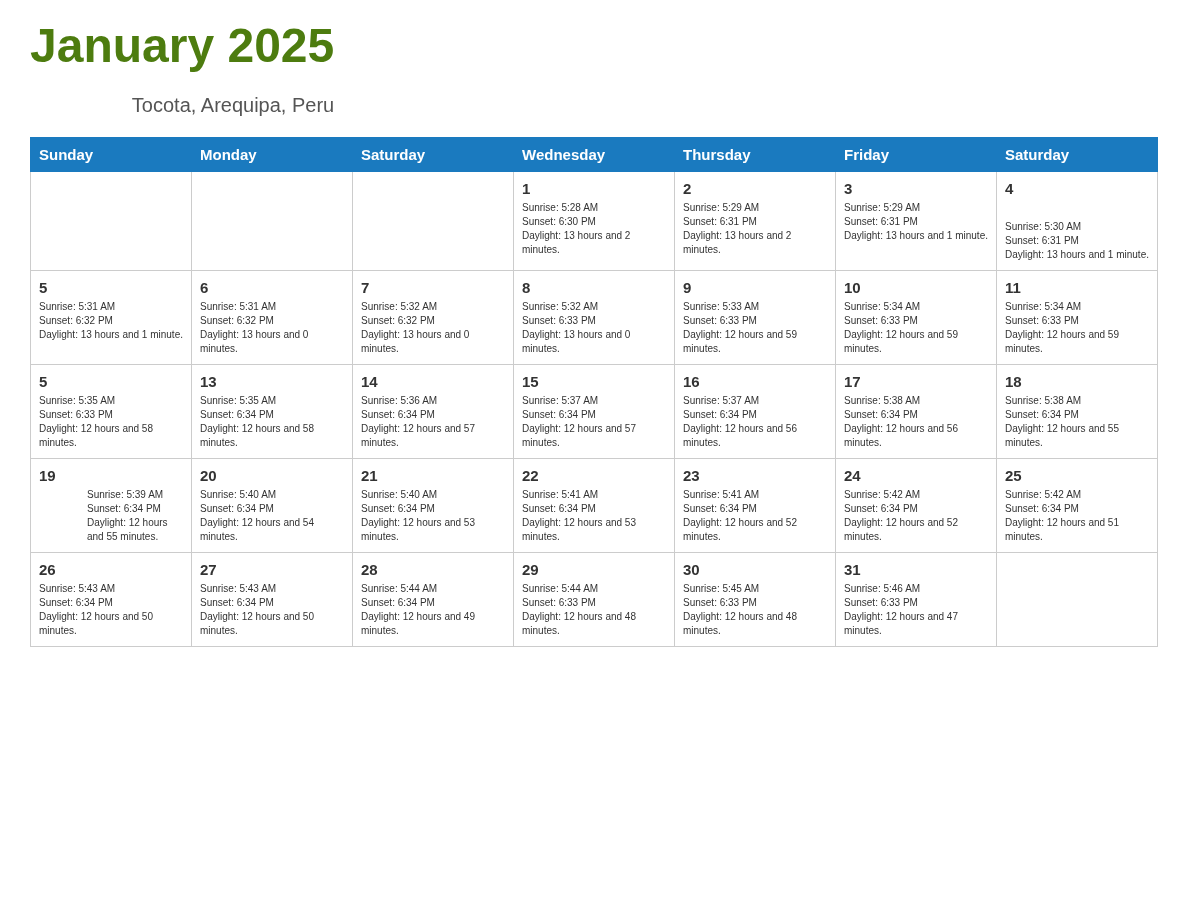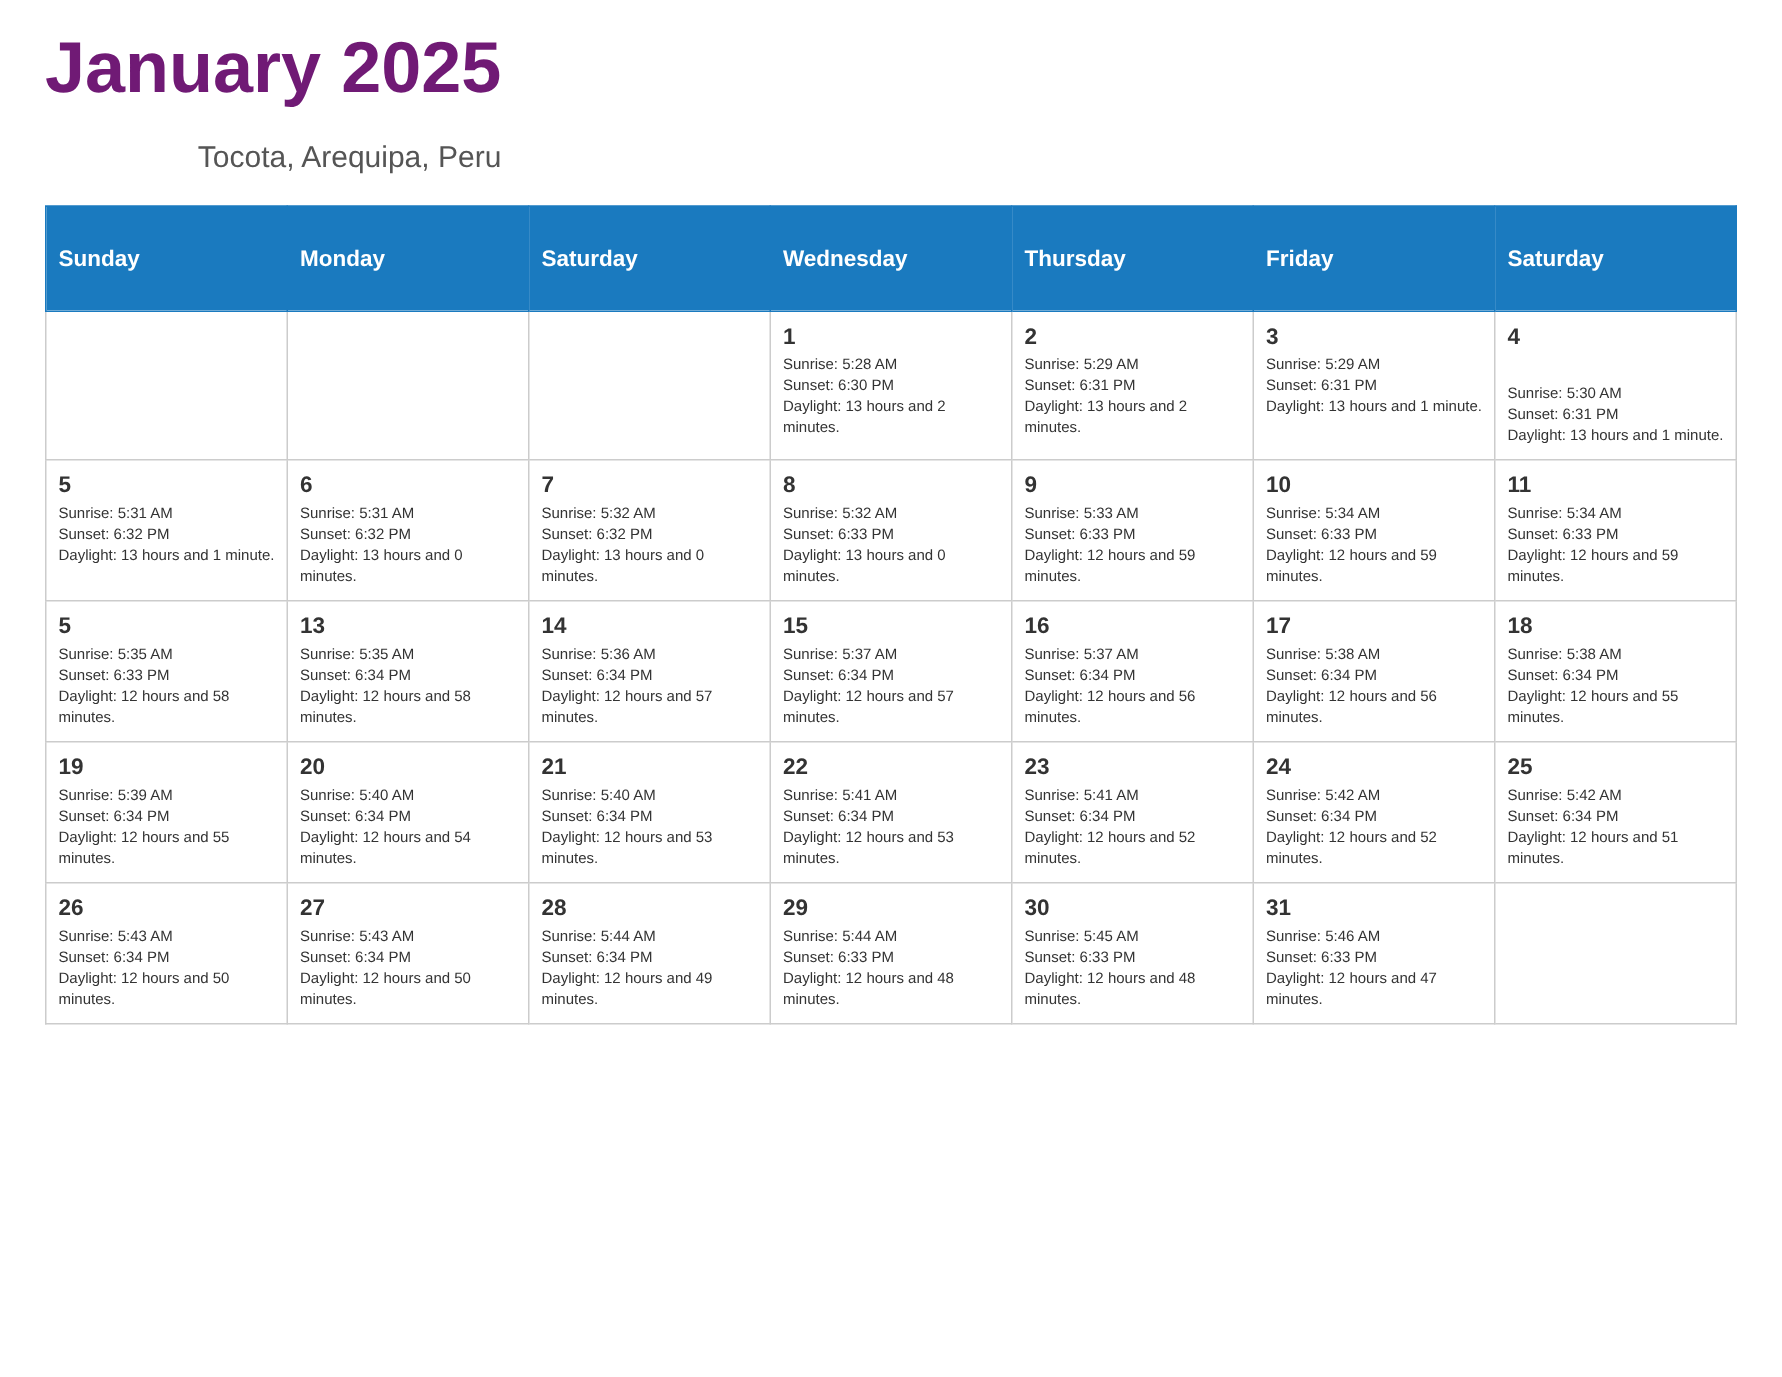--- a/index.html
+++ b/index.html
@@ -19,39 +19,39 @@
     .logo-area {
       display: flex;
       align-items: center;
     }
     .title-area {
       text-align: right;
     }
     .month-title {
       font-size: 48px;
       font-weight: bold;
-      color: #701a75;
+      color: #4d7c0f;
       line-height: 1.1;
     }
     .location-title {
       font-size: 20px;
       color: #555;
       margin-top: 21px;
     }
     .calendar-table {
       width: 100%;
       border-collapse: collapse;
       border: 1px solid #ccc;
     }
     .calendar-table thead tr th {
       background-color: #1a7abf;
       color: #fff;
       font-size: 15px;
       font-weight: bold;
-      padding: 26px 8px;
+      padding: 8px 8px;
       text-align: left;
       border: 1px solid #1a7abf;
     }
     .calendar-table tbody tr td {
       border: 1px solid #ccc;
       vertical-align: top;
       padding: 8px;
       width: 14.28%;
       min-height: 90px;
     }
@@ -212,21 +212,21 @@
         <td>
           <span class="day-number">18</span>
           <div class="day-info" style="white-space: pre-line;">Sunrise: 5:38 AM
 Sunset: 6:34 PM
 Daylight: 12 hours and 55 minutes.</div>
         </td>
       </tr>
       <tr>
         <td>
           <span class="day-number">19</span>
-          <div class="day-info" style="white-space: pre-line;">Sunrise: 5:39 AM
+          <div class="day-info" style="white-space: pre-line; margin-left: 48px;">Sunrise: 5:39 AM
 Sunset: 6:34 PM
 Daylight: 12 hours and 55 minutes.</div>
         </td>
         <td>
           <span class="day-number">20</span>
           <div class="day-info" style="white-space: pre-line;">Sunrise: 5:40 AM
 Sunset: 6:34 PM
 Daylight: 12 hours and 54 minutes.</div>
         </td>
         <td>

